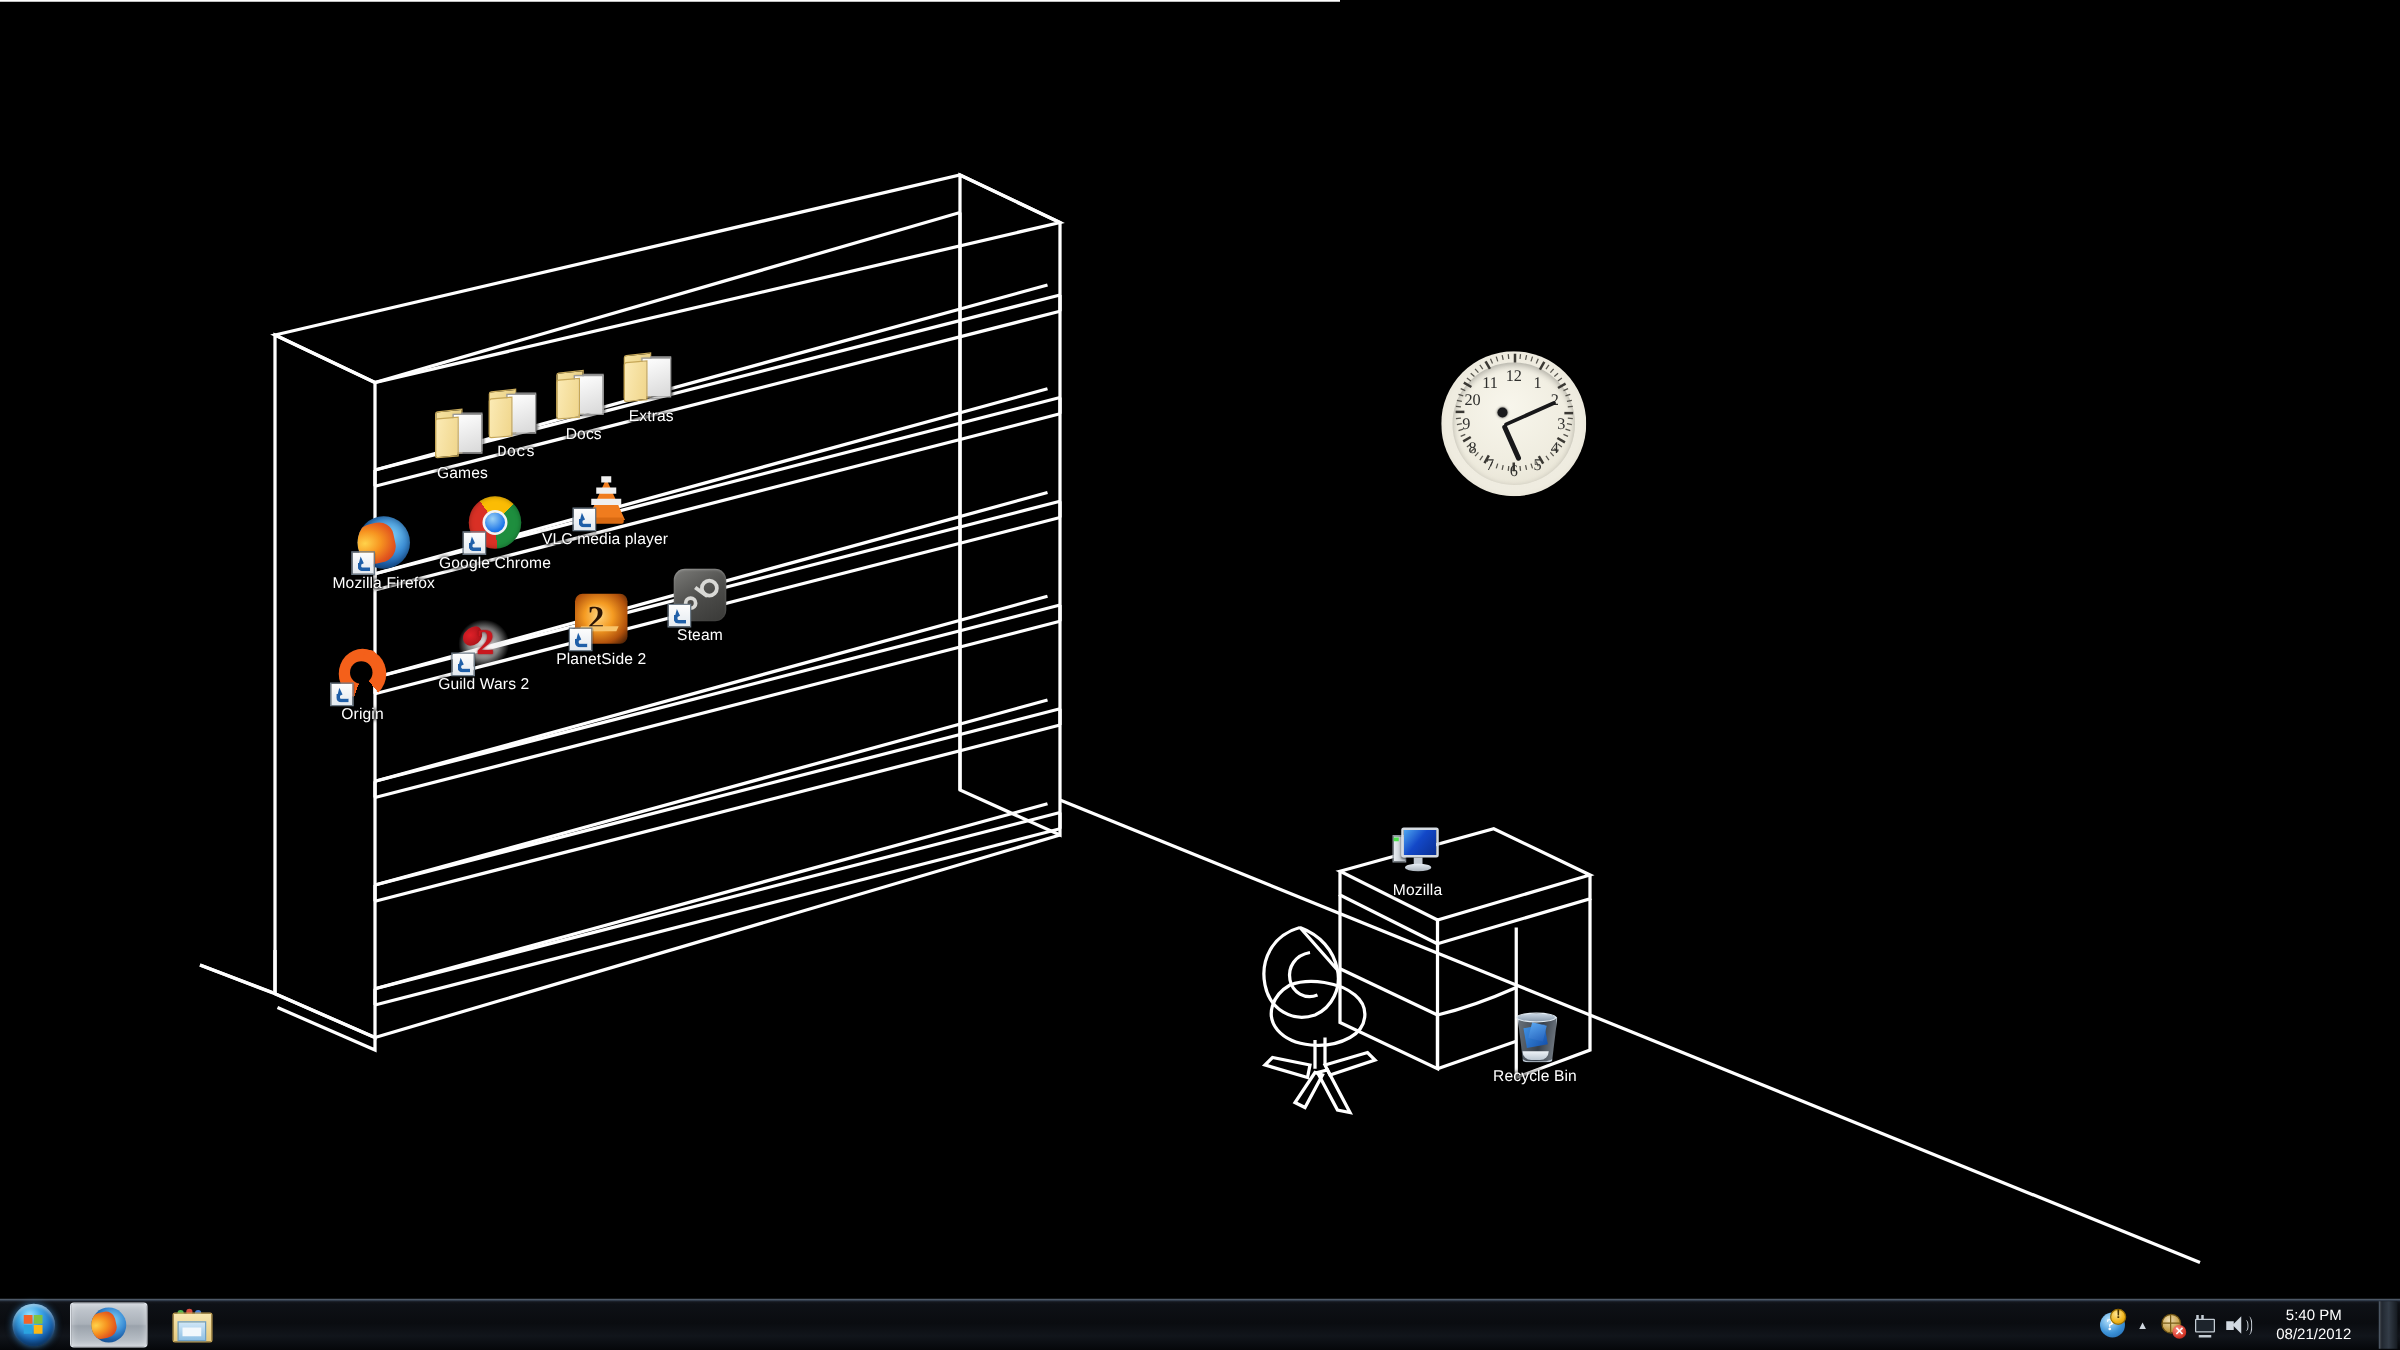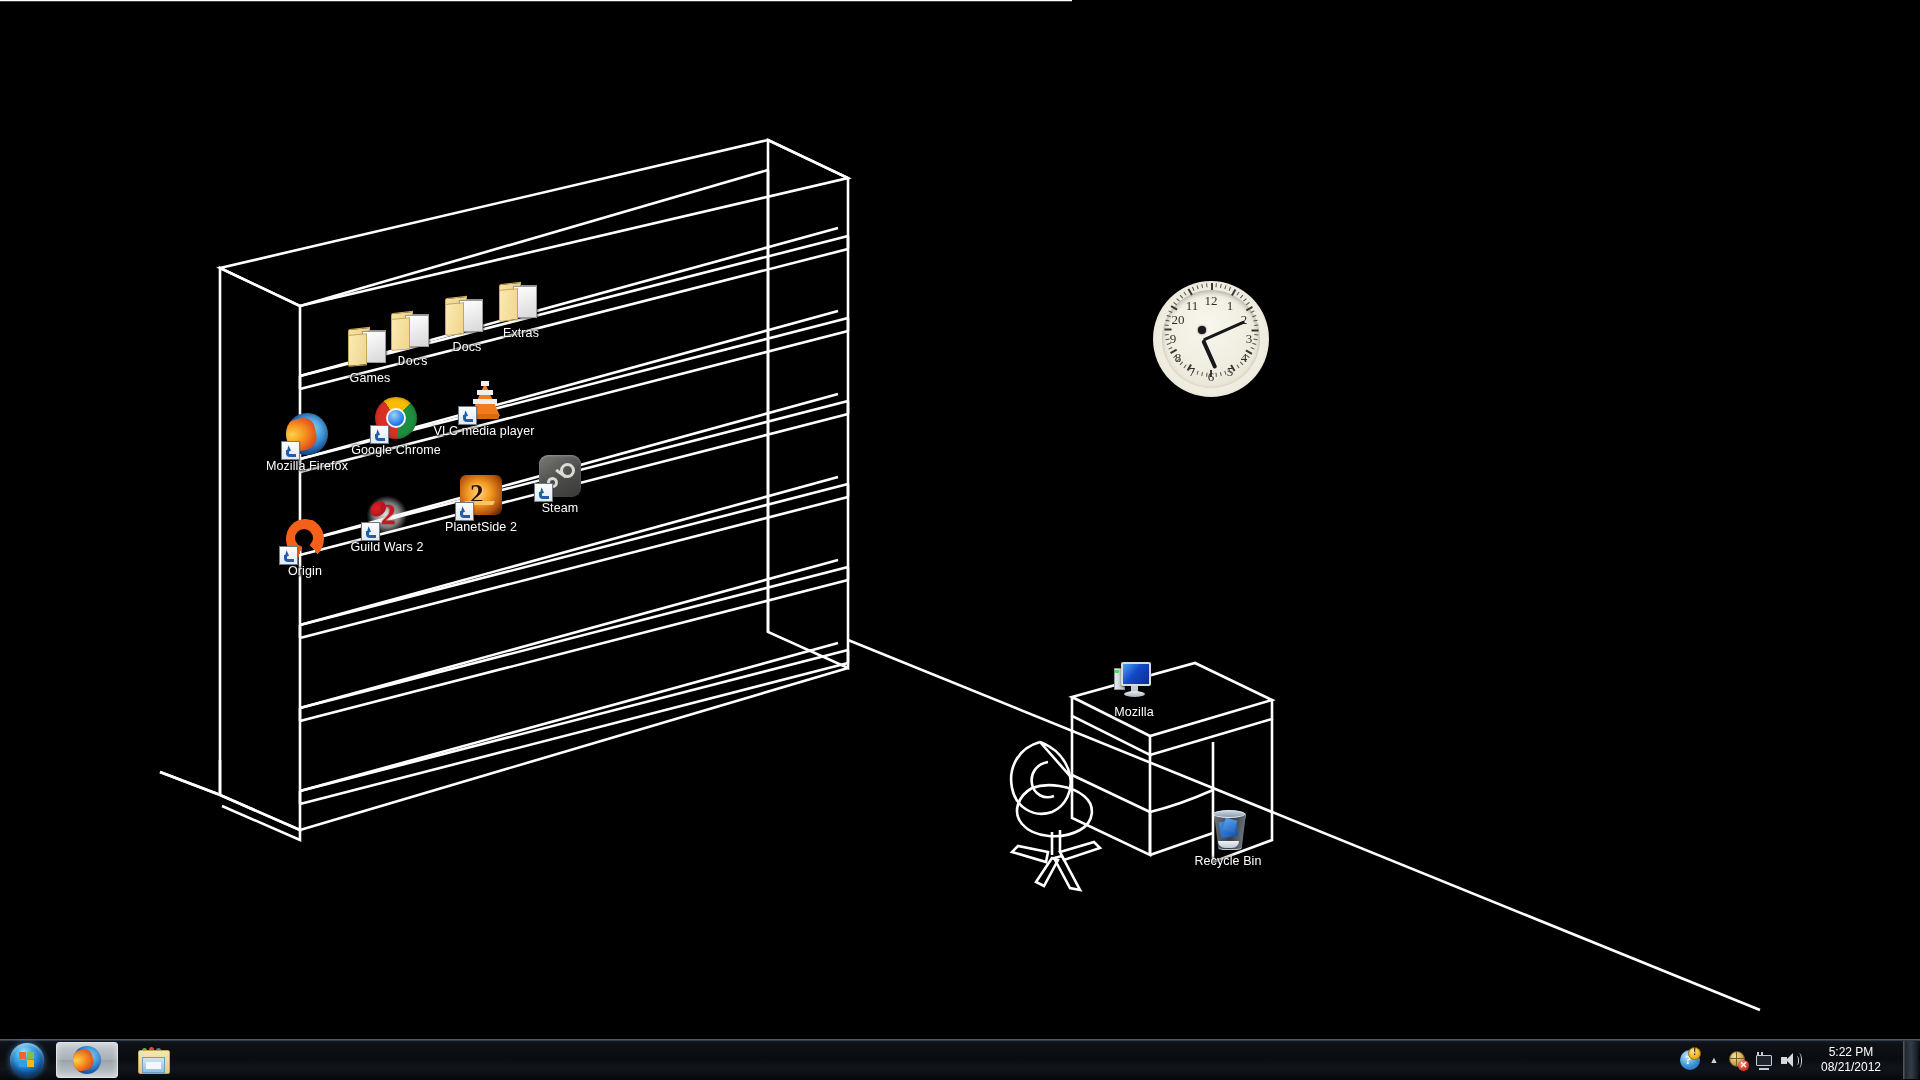--- a/index.html
+++ b/index.html
@@ -567,21 +567,21 @@
         <span class="cone"></span>
             <span class="s1"></span>
             <span class="s2"></span>
             <span class="s3"></span>
             <span class="base"></span>
           </span>
           <span class="shortcut-arrow"></span>
         </span>
         <span class="lbl">VLC media player</span>
       </div>
-      <div class="dicon" style="left: 250px; top: 515px;">
+      <div class="dicon" style="left: 235px; top: 515px;">
         <span class="glyph">
           <span class="og"></span>
           <span class="shortcut-arrow"></span>
         </span>
         <span class="lbl">Origin</span>
       </div>
       <div class="dicon" style="left: 332px; top: 491px;">
         <span class="glyph">
           <span class="gw2">
         <span class="smoke"></span>
@@ -700,19 +700,19 @@
     <div class="tray-icon" title="Volume">
       <div class="spk">
         <div class="box"></div>
           <div class="horn"></div>
         <div class="w1"></div>
           <div class="w2"></div>
       </div>
     </div>
 
     <div id="clock-tray">
-      <span>5:22 PM</span>
+      <span>5:40 PM</span>
       <span>08/21/2012</span>
     </div>
 
     <div id="show-desktop" title="Show desktop"></div>
   </div>
 </div>
 
 </body></html>

